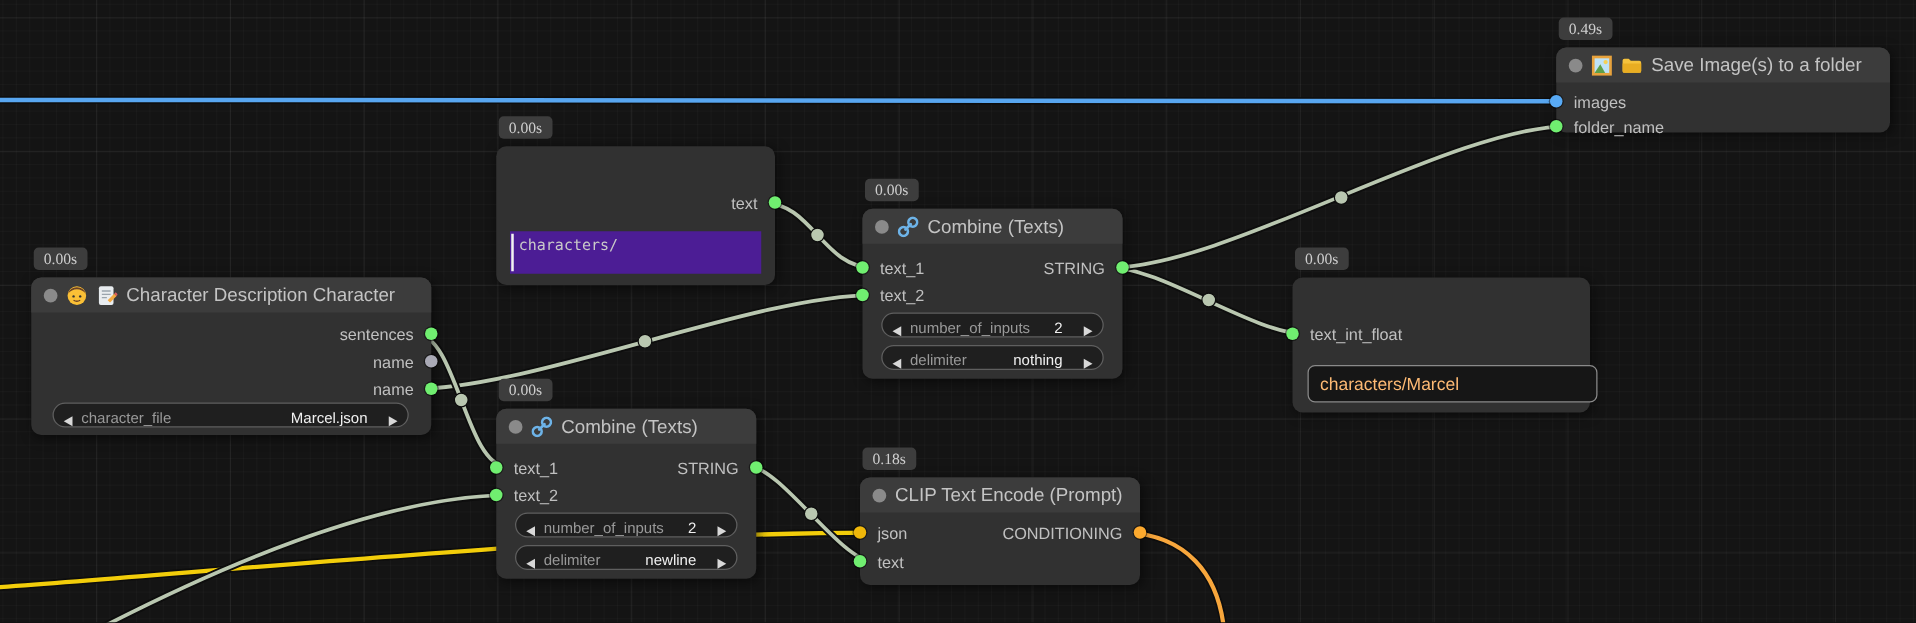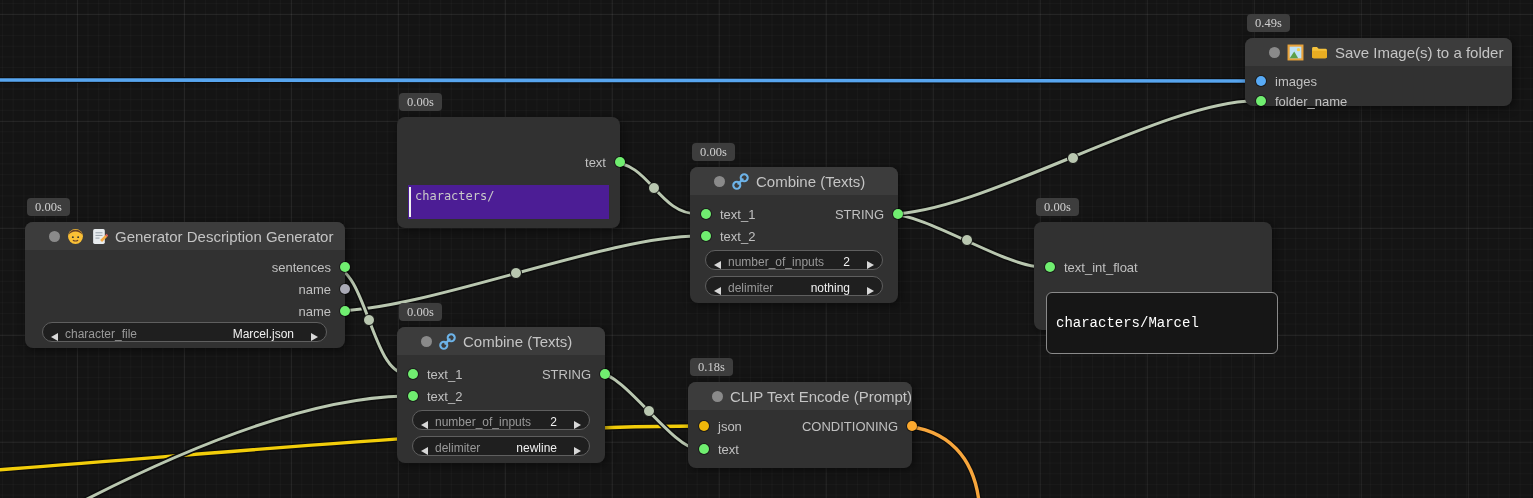--- a/index.html
+++ b/index.html
@@ -23,35 +23,35 @@
   .wire.clipw{stroke:#f2cd0a;stroke-width:3.4;}
   .wire.cond{stroke:#f7a63c;stroke-width:3.4;}
   .wire-dot{fill:#b9c7b0;stroke:#0d0d0d;stroke-width:1;}
 
   .node{
     position:absolute;z-index:2;background:#313131;border-radius:8px;
     box-shadow:2px 2px 9px rgba(0,0,0,0.5);
   }
   .header{
     height:28px;background:#3c3c3c;border-radius:8px 8px 0 0;
-    display:flex;align-items:center;padding:0 24px;gap:7px;
+    display:flex;align-items:center;padding:0 10px;gap:7px;
   }
   .collapse-dot{width:11px;height:11px;border-radius:50%;background:#8a8a8a;flex:0 0 auto;}
   .hicon{width:17px;height:17px;flex:0 0 auto;display:inline-block;}
   .hicon svg{width:100%;height:100%;display:block;}
   .title{font-size:15px;color:#c4c4c4;white-space:nowrap;}
 
   .badge{
     position:absolute;top:-24px;left:2px;height:18px;line-height:18px;
     background:#3d3d3d;border-radius:4px;padding:0 8px;
     font-family:"Liberation Serif",serif;font-size:12.5px;color:#cfcfcf;
   }
 
   .slot{position:absolute;height:20px;display:flex;align-items:center;font-size:13px;color:#c0c0c0;}
-  .slot.in{left:16px;}
+  .slot.in{left:0;}
   .slot.in .slot-label{margin-left:14px;}
   .slot.in .dot{position:absolute;left:-5px;top:5px;}
   .slot.out{right:0;}
   .slot.out .slot-label{margin-right:14px;}
   .slot.out .dot{position:absolute;right:-5px;top:5px;}
   .dot{width:10px;height:10px;border-radius:50%;box-shadow:0 0 0 1px rgba(0,0,0,0.45);}
   .dot.green{background:#70ee70;}
   .dot.gray{background:#a9a9b5;}
   .dot.blue{background:#58aaf5;}
   .dot.yellow{background:#efb70a;}
@@ -71,22 +71,22 @@
   .textbox{
     position:absolute;left:11px;top:68px;width:201px;height:34px;background:#4c1d95;
     font-family:"DejaVu Sans Mono",monospace;font-size:12px;color:#c9c9c9;
   }
   .textbox .caret{position:absolute;left:1px;top:2px;bottom:2px;width:2px;background:#f2f2f2;}
   .textbox .tval{position:absolute;left:7px;top:4px;}
 
   .display-box{
     position:absolute;left:12px;top:70px;width:212px;height:28px;
     background:#161616;border:1px solid #8a8a8a;border-radius:6px;
-    display:flex;align-items:center;padding:16px 9px;
-    font-size:14px;color:#ffffff;font-family:Liberation Mono, monospace;
+    display:flex;align-items:center;padding:0 9px;
+    font-size:14px;color:#fdba74;
   }
 </style>
 </head>
 <body>
 
 <div class="canvas">
 
   <svg class="wires" width="1533" height="498">
     <g>
       <path class="wire-under" d="M -4,80 C 420,80 850,81 1254,81"></path>
@@ -164,21 +164,21 @@
       <span class="hicon">
         <svg viewBox="0 0 16 16">
             <rect x="2" y="1" width="11" height="14" rx="1.5" fill="#e8ecef"></rect>
             <line x1="4.2" y1="4.5" x2="10.8" y2="4.5" stroke="#9aa4ad" stroke-width="1"></line>
             <line x1="4.2" y1="7" x2="10.8" y2="7" stroke="#9aa4ad" stroke-width="1"></line>
             <line x1="4.2" y1="9.5" x2="8" y2="9.5" stroke="#9aa4ad" stroke-width="1"></line>
             <path d="M8.6 11.4 L13.5 6.5 L15.3 8.3 L10.4 13.2 Z" fill="#f4a940"></path>
             <path d="M13.5 6.5 L14.6 5.4 L16.4 7.2 L15.3 8.3 Z" fill="#e05d5d"></path>
           </svg>
       </span>
-      <span class="title">Generator Description Generator</span>
+      <span class="title">Character Description Character</span>
     </div>
     <div class="slot out" style="top:35px">
       <span class="slot-label">sentences</span>
       <span class="dot green"></span>
     </div>
     <div class="slot out" style="top:57px">
       <span class="slot-label">name</span>
       <span class="dot gray"></span>
     </div>
     <div class="slot out" style="top:79px">

